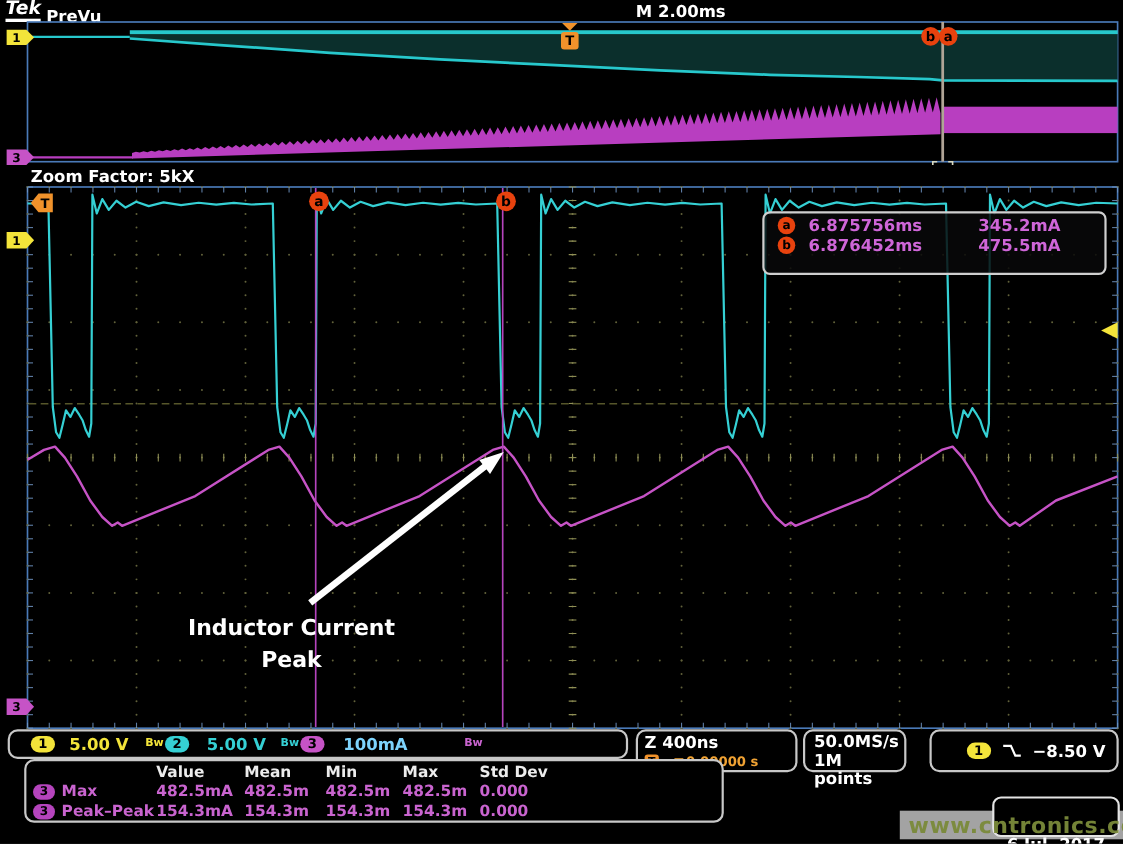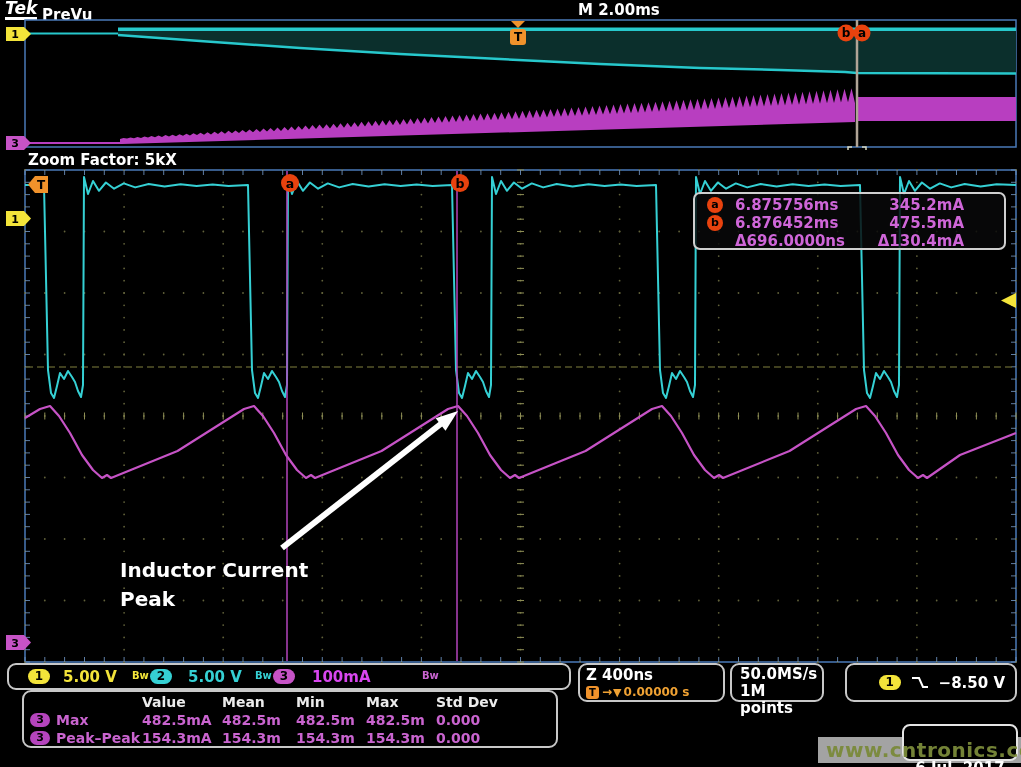--- a/index.html
+++ b/index.html
@@ -15,38 +15,38 @@
   .zoomtxt{top:151px;font-size:15px;font-weight:bold;color:#fff;}
   
   .readout{left:693px;top:192px;width:313px;height:58px;background:rgba(8,8,10,.84);
            border:2px solid #cfcfcf;border-radius:7px;box-sizing:border-box;padding-top:2px;}
   .r-row{display:grid;grid-template-columns:40px 128px auto;height:18px;line-height:18px;
          font-size:15px;font-weight:bold;color:#cf66d8;}
   .r-mark{justify-self:center;width:16px;height:16px;margin-top:1px;border-radius:50%;background:#e8420e;
           color:#000;font-size:11px;line-height:16px;text-align:center;}
   .r-val{text-align:right;padding-right:40px;}
   
-  .anno{left:120px;top:556px;width:290px;text-align:left;font-size:20px;line-height:29px;font-weight:bold;color:#fff;}
+  .anno{left:120px;top:556px;width:290px;text-align:center;font-size:20px;line-height:29px;font-weight:bold;color:#fff;}
   
   .panel{position:absolute;border:2px solid #c8c8c8;border-radius:9px;background:#000;box-sizing:border-box;}
   .chbox{left:7px;top:663px;width:564px;height:27px;}
   .oval{position:absolute;top:4px;width:22px;height:15px;border-radius:8px;color:#000;
         font-size:12px;font-weight:bold;text-align:center;line-height:15px;}
   .chv{position:absolute;top:3px;font-size:15px;font-weight:bold;}
   .bw{position:absolute;top:5px;font-size:10px;font-weight:bold;}
   .zbox{left:578px;top:663px;width:147px;height:39px;padding:1px 0 0 6px;}
   .zline1{font-size:15px;font-weight:bold;color:#fff;}
   .zline2{display:flex;align-items:center;gap:3px;margin-top:1px;color:#f0a233;font-size:14px;font-weight:bold;}
   .ticon{width:13px;height:13px;background:#f0922b;border-radius:3px;color:#000;font-size:10px;
          line-height:13px;text-align:center;font-weight:bold;}
   .ratebox{left:730px;top:663px;width:94px;height:39px;padding:1px 0 0 8px;font-size:15px;font-weight:bold;line-height:17px;}
   .trigbox{left:845px;top:663px;width:172px;height:39px;display:flex;align-items:center;
            justify-content:flex-end;gap:10px;padding-right:10px;}
   .trig-lvl{font-size:15px;font-weight:bold;}
-  .measbox{left:22px;top:690px;width:536px;height:58px;padding:2px 0 0 6px;}
+  .measbox{left:22px;top:690px;width:636px;height:58px;padding:2px 0 0 6px;}
   .mgrid{display:grid;grid-template-columns:26px 86px 80px 74px 70px 70px auto;}
   .mh{font-size:14px;font-weight:bold;color:#ececec;height:17px;line-height:17px;}
   .mc{font-size:14px;font-weight:bold;color:#c964cf;height:18px;line-height:18px;}
   .mbadge{width:20px;height:14px;margin-top:2px;border-radius:7px;background:#b544bd;color:#000;
           font-size:11px;font-weight:bold;text-align:center;line-height:14px;}
   
   .wband{left:818px;top:737px;width:203px;height:26px;background:#a3a3a3;z-index:2;}
   .datebox{left:902px;top:724px;width:116px;height:37px;border:2px solid #e4e4e4;border-radius:8px;
            background:#000;box-sizing:border-box;z-index:3;text-align:center;font-size:15px;
            font-weight:bold;line-height:16px;padding-top:2px;white-space:pre;}
@@ -1311,41 +1311,36 @@
     <div class="r-row">
       <span class="r-mark">a</span>
       <span>6.875756ms</span>
       <span class="r-val">345.2mA</span>
     </div>
     <div class="r-row">
       <span class="r-mark">b</span>
       <span>6.876452ms</span>
       <span class="r-val">475.5mA</span>
     </div>
-    <div class="r-row">
-      <span></span>
-      <span>Δ696.0000ns</span>
-      <span class="r-val">Δ130.4mA</span>
-    </div>
   </div>
 
   <div class="abs anno">
     <div>Inductor Current</div>
     <div>Peak</div>
   </div>
 
   <div class="panel chbox">
     <span class="oval" style="left:19px;background:#f3e43a;">1</span>
     <span class="chv" style="left:54px;color:#f3e43a;">5.00 V</span>
     <span class="bw" style="left:123px;color:#f3e43a;">Bw</span>
     <span class="oval" style="left:141px;background:#35d0d4;">2</span>
     <span class="chv" style="left:179px;color:#35d0d4;">5.00 V</span>
     <span class="bw" style="left:246px;color:#35d0d4;">Bw</span>
     <span class="oval" style="left:264px;background:#c653c6;">3</span>
-    <span class="chv" style="left:303px;color:#d946ef;">100mA</span>
+    <span class="chv" style="left:303px;color:#7dd3fc;">100mA</span>
     <span class="bw" style="left:413px;color:#c964cf;">Bw</span>
   </div>
 
   <div class="panel zbox">
     <div class="zline1">Z 400ns</div>
     <div class="zline2">
       <span class="ticon">T</span>
       <span style="font-size:12px;">→</span>
       <span style="font-size:11px;margin-left:-2px;">▼</span>
       <span style="font-size:12px;margin-left:-1px;">0.00000 s</span>

